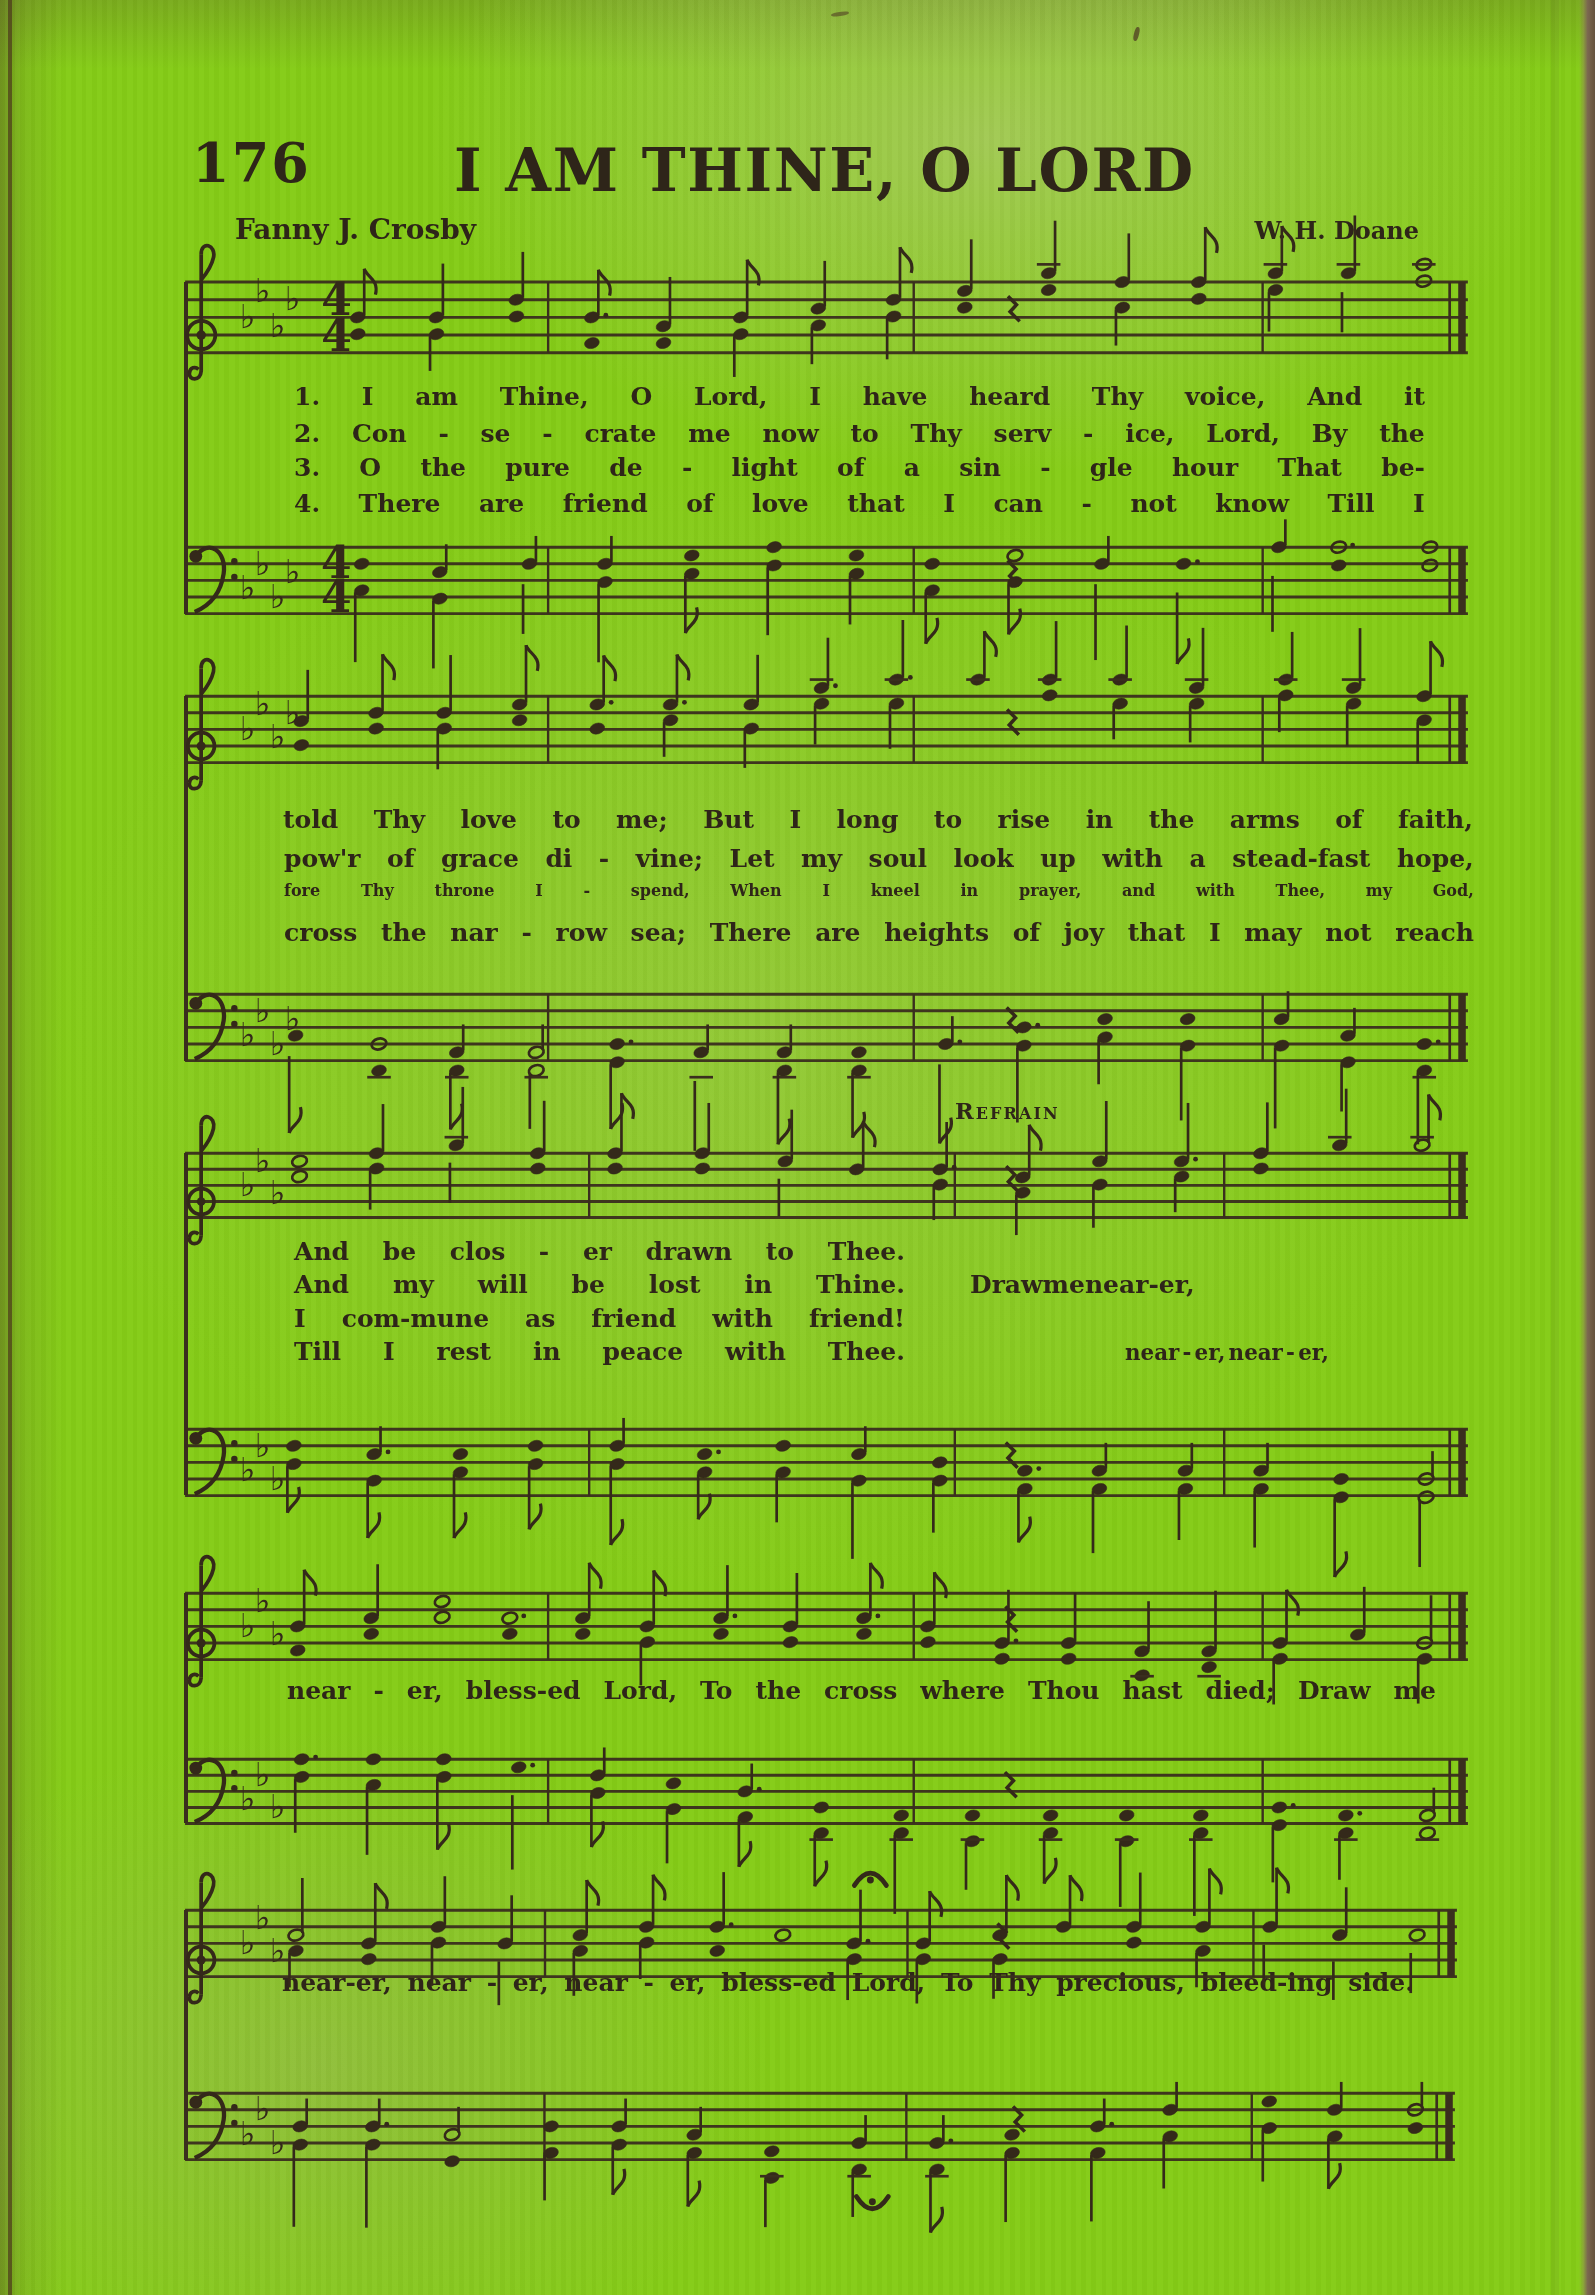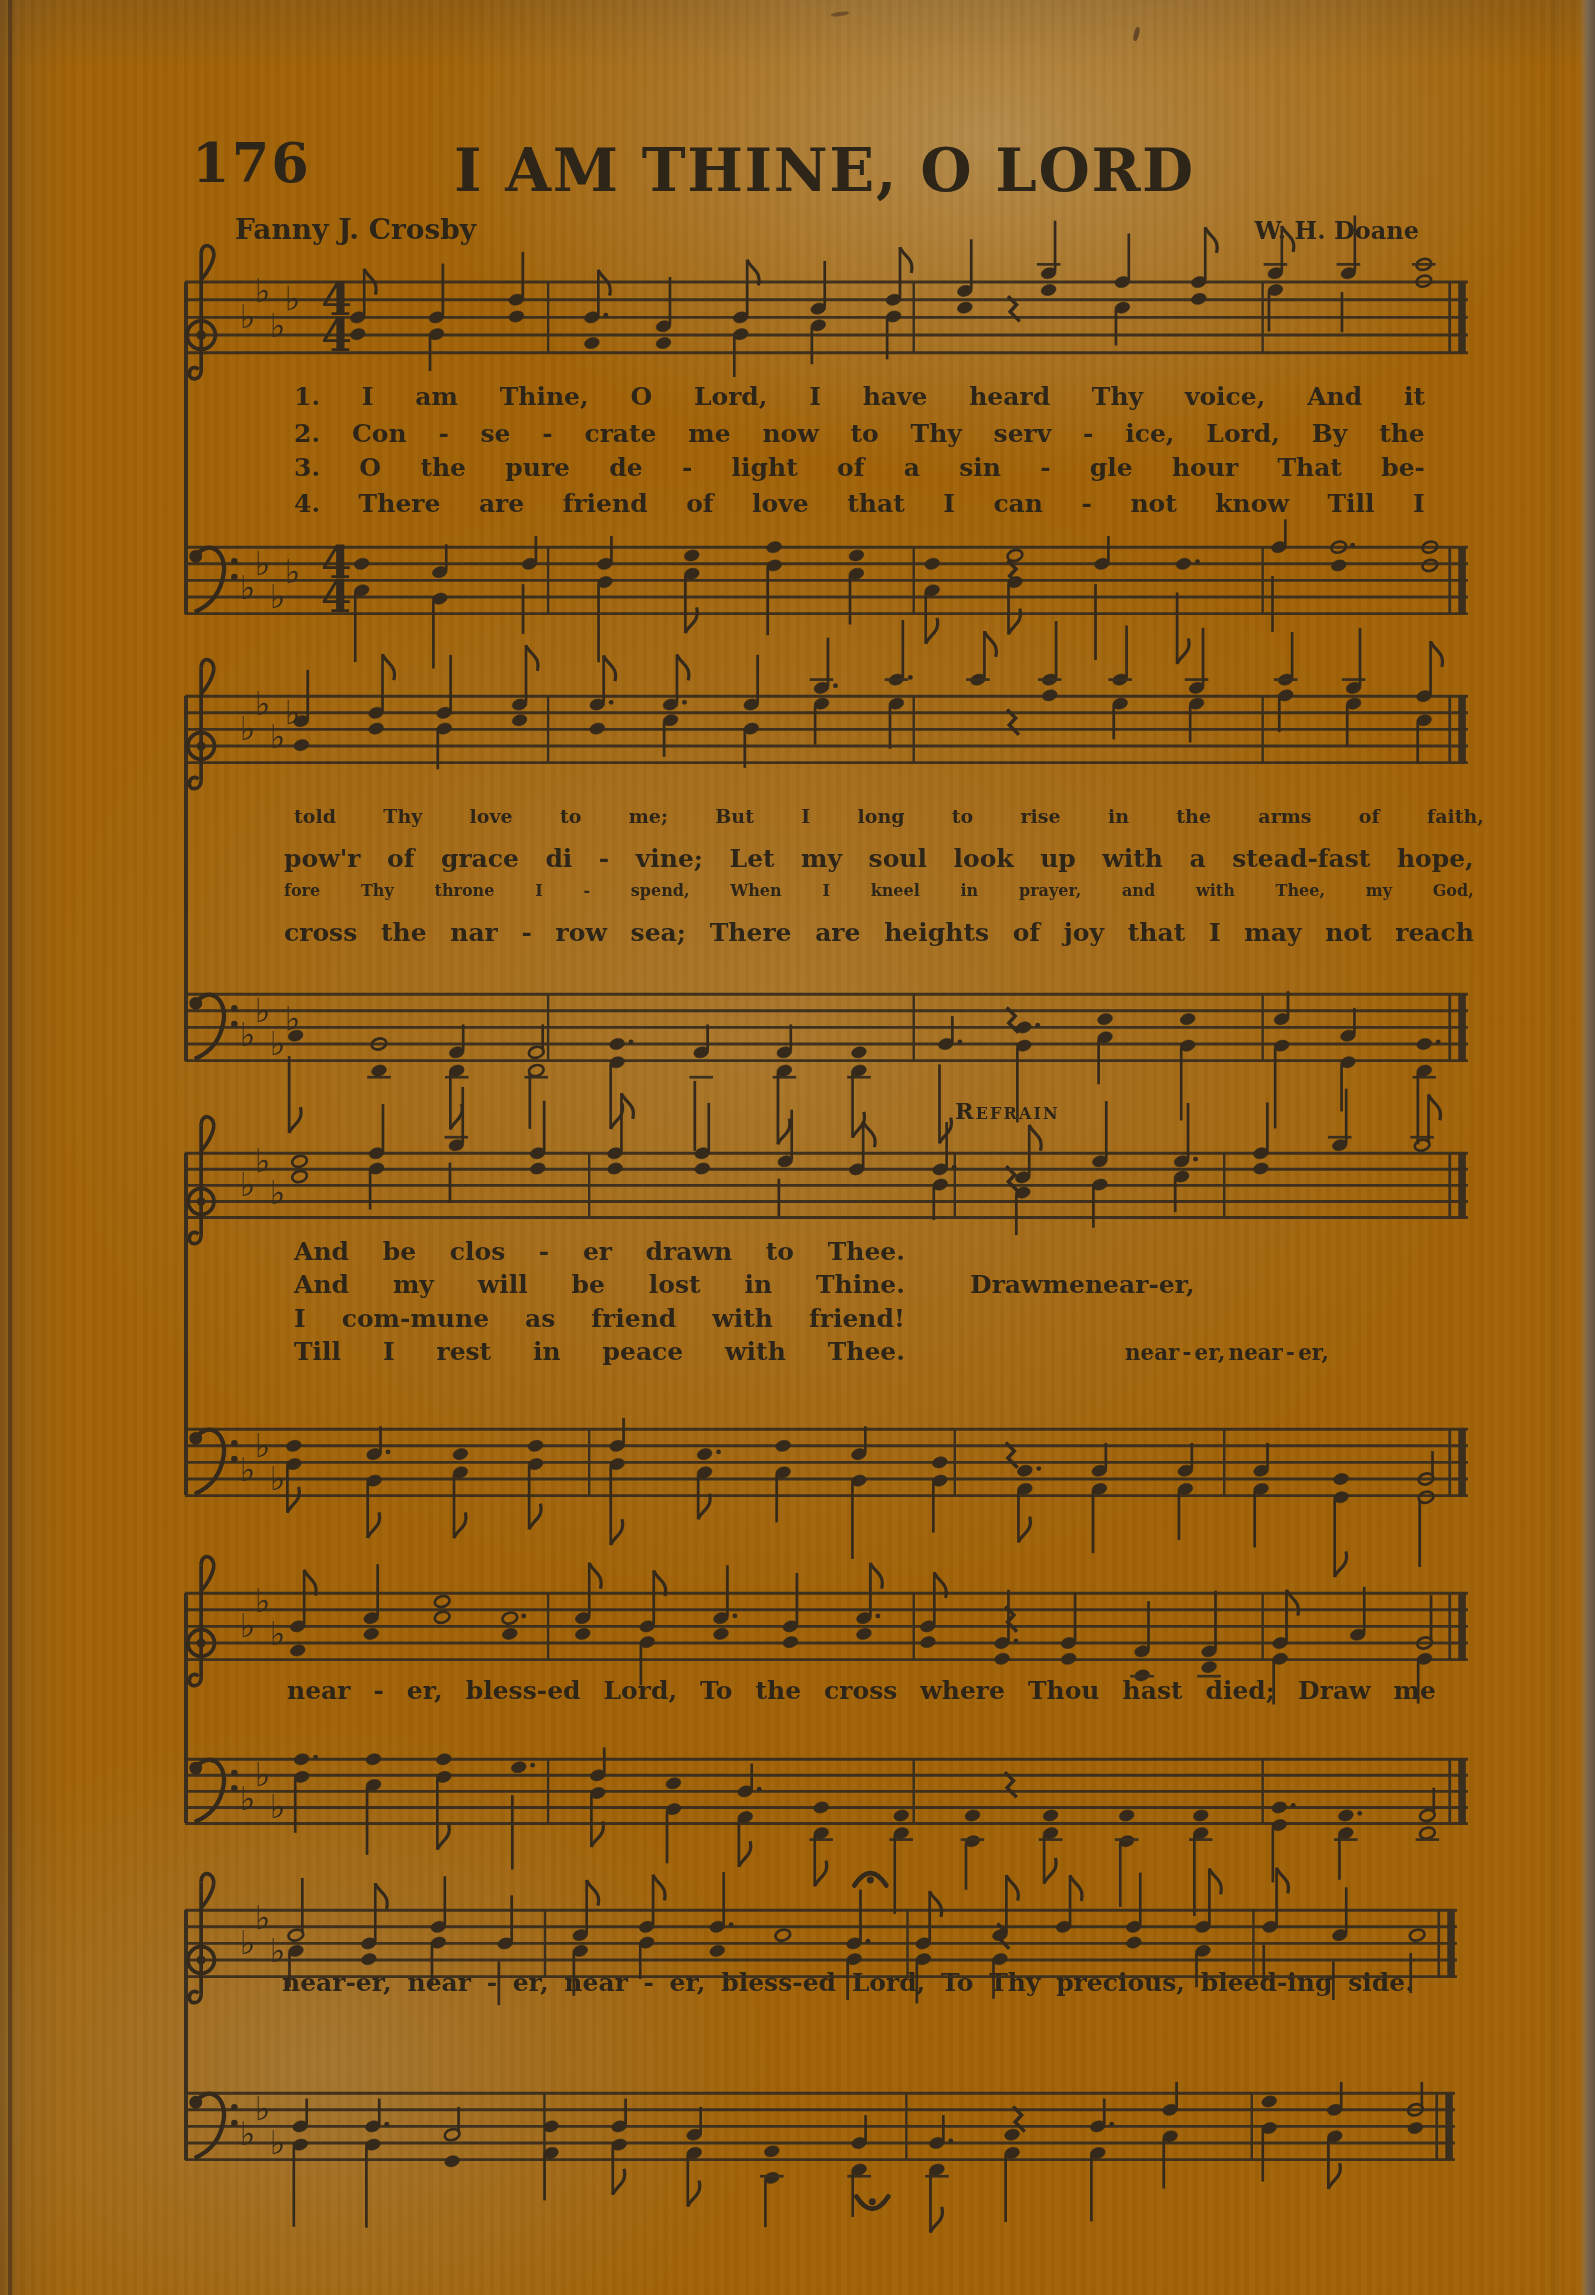--- a/index.html
+++ b/index.html
@@ -1,16 +1,16 @@
 <!DOCTYPE html>
 <html style="font-size:8.6px"><head>
 <meta charset="utf-8">
 <style>
   html,body{margin:0;padding:0;background:#8f8672;}
-  .page{position:relative;width:1596px;height:2295px;background:#a16207;overflow:hidden;
+  .page{position:relative;width:1596px;height:2295px;background:#84cc16;overflow:hidden;
         font-family:"DejaVu Serif","Liberation Serif",serif;}
   .abs{position:absolute;}
   .txt{color:#2e2519;white-space:nowrap;line-height:1;}
   .bold{font-weight:bold;}
   .justify{display:flex;justify-content:space-between;}
   .justify span{display:inline-block;}
   .tint{pointer-events:none;}
   .tint1{left:0;top:0;width:100%;height:100%;
     background:
       radial-gradient(804px 482px at 62% 6%, rgba(206,198,175,.40), rgba(206,198,175,0) 70%),
@@ -106,21 +106,21 @@
       <span>that</span>
       <span>I</span>
       <span>can</span>
       <span>-</span>
       <span>not</span>
       <span>know</span>
       <span>Till</span>
       <span>I</span>
     </div>
 
-  <div class="abs txt bold justify" style="left:294px;top:807px;width:1190px;font-size:19px">
+  <div class="abs txt bold justify" style="left:283px;top:807px;width:1190px;font-size:25px">
       <span>told</span>
       <span>Thy</span>
       <span>love</span>
       <span>to</span>
       <span>me;</span>
       <span>But</span>
       <span>I</span>
       <span>long</span>
       <span>to</span>
       <span>rise</span>

